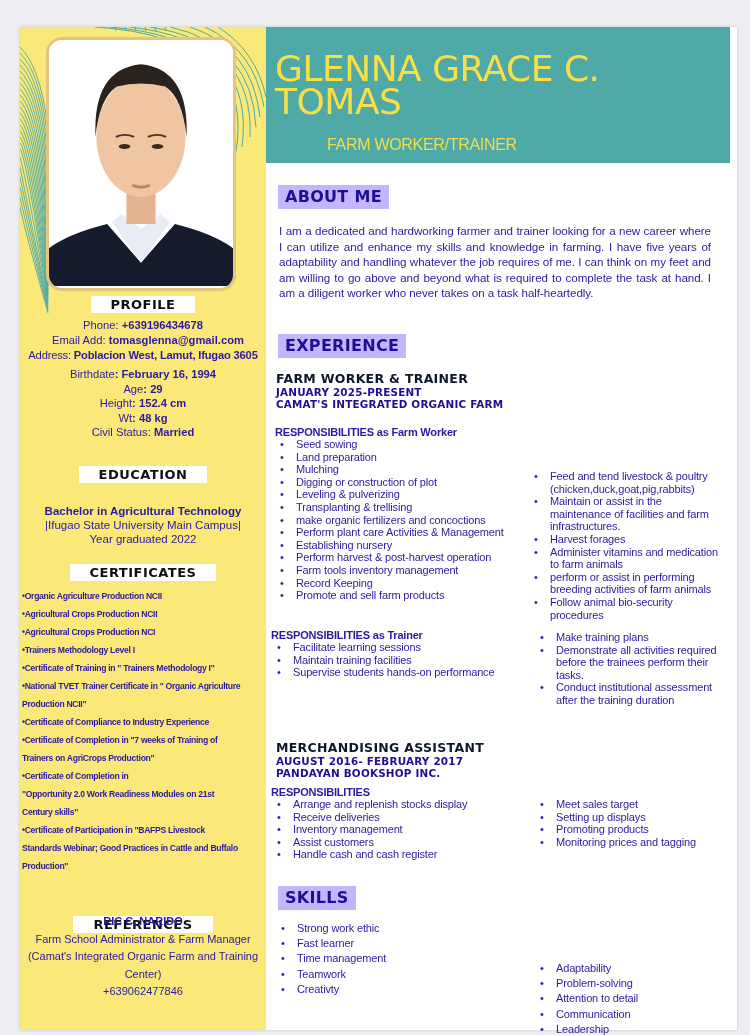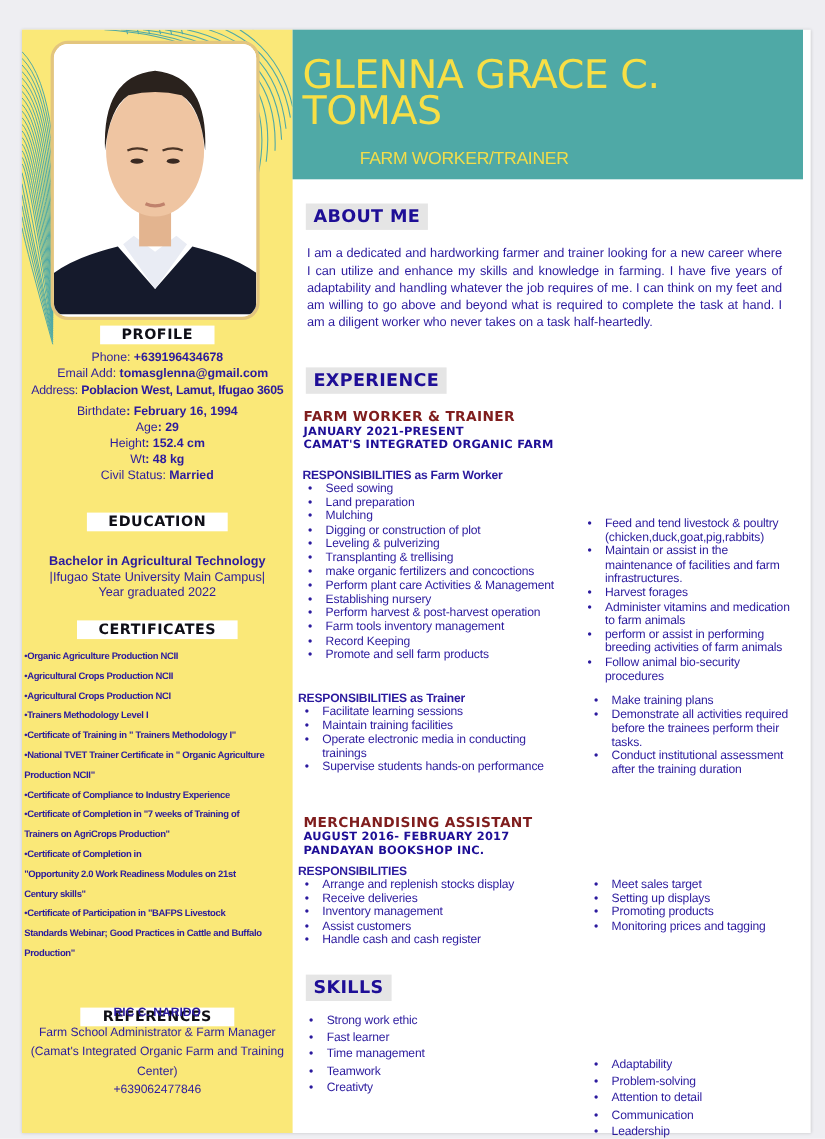--- a/index.html
+++ b/index.html
@@ -44,25 +44,25 @@
   }
   .name {
     position: absolute; left: 9px; top: 25px; color: #f8df45;
     font-family: "DejaVu Sans", sans-serif; font-weight: normal; font-size: 36px; line-height: 33px; letter-spacing: -0.5px;
     transform: scaleX(1.0);
   }
   .role { position: absolute; left: 14px; top: 109px; color: #f3dd49; font-size: 16px; letter-spacing: -0.3px; margin-left: 47px; }
 
   .right { position: absolute; left: 246px; top: 136px; width: 464px; height: 867px; color: #2b1a9e; }
   .htag {
-    position: absolute; background: #e5e5e5; color: #1e0e96;
+    position: absolute; background: #c4b5fd; color: #1e0e96;
     font-family: "DejaVu Sans", sans-serif; font-weight: bold; font-size: 16px; padding: 2px 7px 3px 7px; letter-spacing: 0.3px;
   }
   .about { position: absolute; left: 13px; top: 60px; width: 432px; font-size: 11.6px; line-height: 15.5px; text-align: justify; color: #2b1a9e; letter-spacing: -0.05px; }
-  .jobtitle { position: absolute; left: 10px; font-family: "DejaVu Sans", sans-serif; font-weight: bold; color: #7f1d1d; font-size: 12.5px; letter-spacing: 0.3px; }
+  .jobtitle { position: absolute; left: 10px; font-family: "DejaVu Sans", sans-serif; font-weight: bold; color: #0f172a; font-size: 12.5px; letter-spacing: 0.3px; }
   .jobsub { position: absolute; left: 10px; font-family: "DejaVu Sans", sans-serif; font-weight: bold; color: #1e0e96; font-size: 10.4px; line-height: 12px; letter-spacing: 0.2px; }
   .resp-label { position: absolute; font-weight: bold; font-size: 11px; color: #2b1a9e; letter-spacing: -0.2px; }
   ul.bl { position: absolute; list-style: none; font-size: 11px; line-height: 12.6px; color: #2b1a9e; letter-spacing: -0.15px; }
   ul.bl li { position: relative; padding-left: 20px; }
   ul.bl li::before { content: "•"; position: absolute; left: 4px; top: 0; font-size: 11px; }
   ul.skills { line-height: 15.2px; }
 </style>
 </head>
 <body>
 
@@ -196,21 +196,21 @@
     <div class="role">FARM WORKER/TRAINER</div>
   </div>
 
   <div class="right">
     <div class="htag" style="left:12px; top:22px;">ABOUT ME</div>
     <div class="about">I am a dedicated and hardworking farmer and trainer looking for a new career where I can utilize and enhance my skills and knowledge in farming. I have five years of adaptability and handling whatever the job requires of me. I can think on my feet and am willing to go above and beyond what is required to complete the task at hand. I am a diligent worker who never takes on a task half-heartedly.</div>
 
     <div class="htag" style="left:12px; top:171px;">EXPERIENCE</div>
 
     <div class="jobtitle" style="top:208px;">FARM WORKER &amp; TRAINER</div>
-    <div class="jobsub" style="top:223px;">JANUARY 2021-PRESENT</div>
+    <div class="jobsub" style="top:223px;">JANUARY 2025-PRESENT</div>
     <div class="jobsub" style="top:235px;">CAMAT'S INTEGRATED ORGANIC FARM</div>
 
     <div class="resp-label" style="left:9px; top:263px;">RESPONSIBILITIES as  Farm Worker</div>
     <ul class="bl" style="left:10px; top:275px; width:250px;">
       <li>Seed sowing</li>
       <li>Land preparation</li>
       <li>Mulching</li>
       <li>Digging or construction of plot</li>
       <li>Leveling &amp; pulverizing</li>
       <li>Transplanting &amp; trellising</li>
@@ -228,21 +228,20 @@
       <li>Harvest forages</li>
       <li>Administer vitamins and medication to farm animals</li>
       <li>perform or assist in performing breeding activities of farm animals</li>
       <li>Follow animal bio-security procedures</li>
     </ul>
 
     <div class="resp-label" style="left:5px; top:466px;">RESPONSIBILITIES as  Trainer</div>
     <ul class="bl" style="left:7px; top:478px; width:235px;">
       <li>Facilitate learning sessions</li>
       <li>Maintain training facilities</li>
-      <li>Operate electronic media in conducting trainings</li>
       <li>Supervise students hands-on performance</li>
     </ul>
     <ul class="bl" style="left:270px; top:468px; width:190px;">
       <li>Make training plans</li>
       <li>Demonstrate all activities required before the trainees perform their tasks.</li>
       <li>Conduct institutional assessment after the training duration</li>
     </ul>
 
     <div class="jobtitle" style="top:577px;">MERCHANDISING ASSISTANT</div>
     <div class="jobsub" style="top:592px;">AUGUST 2016- FEBRUARY 2017</div>

